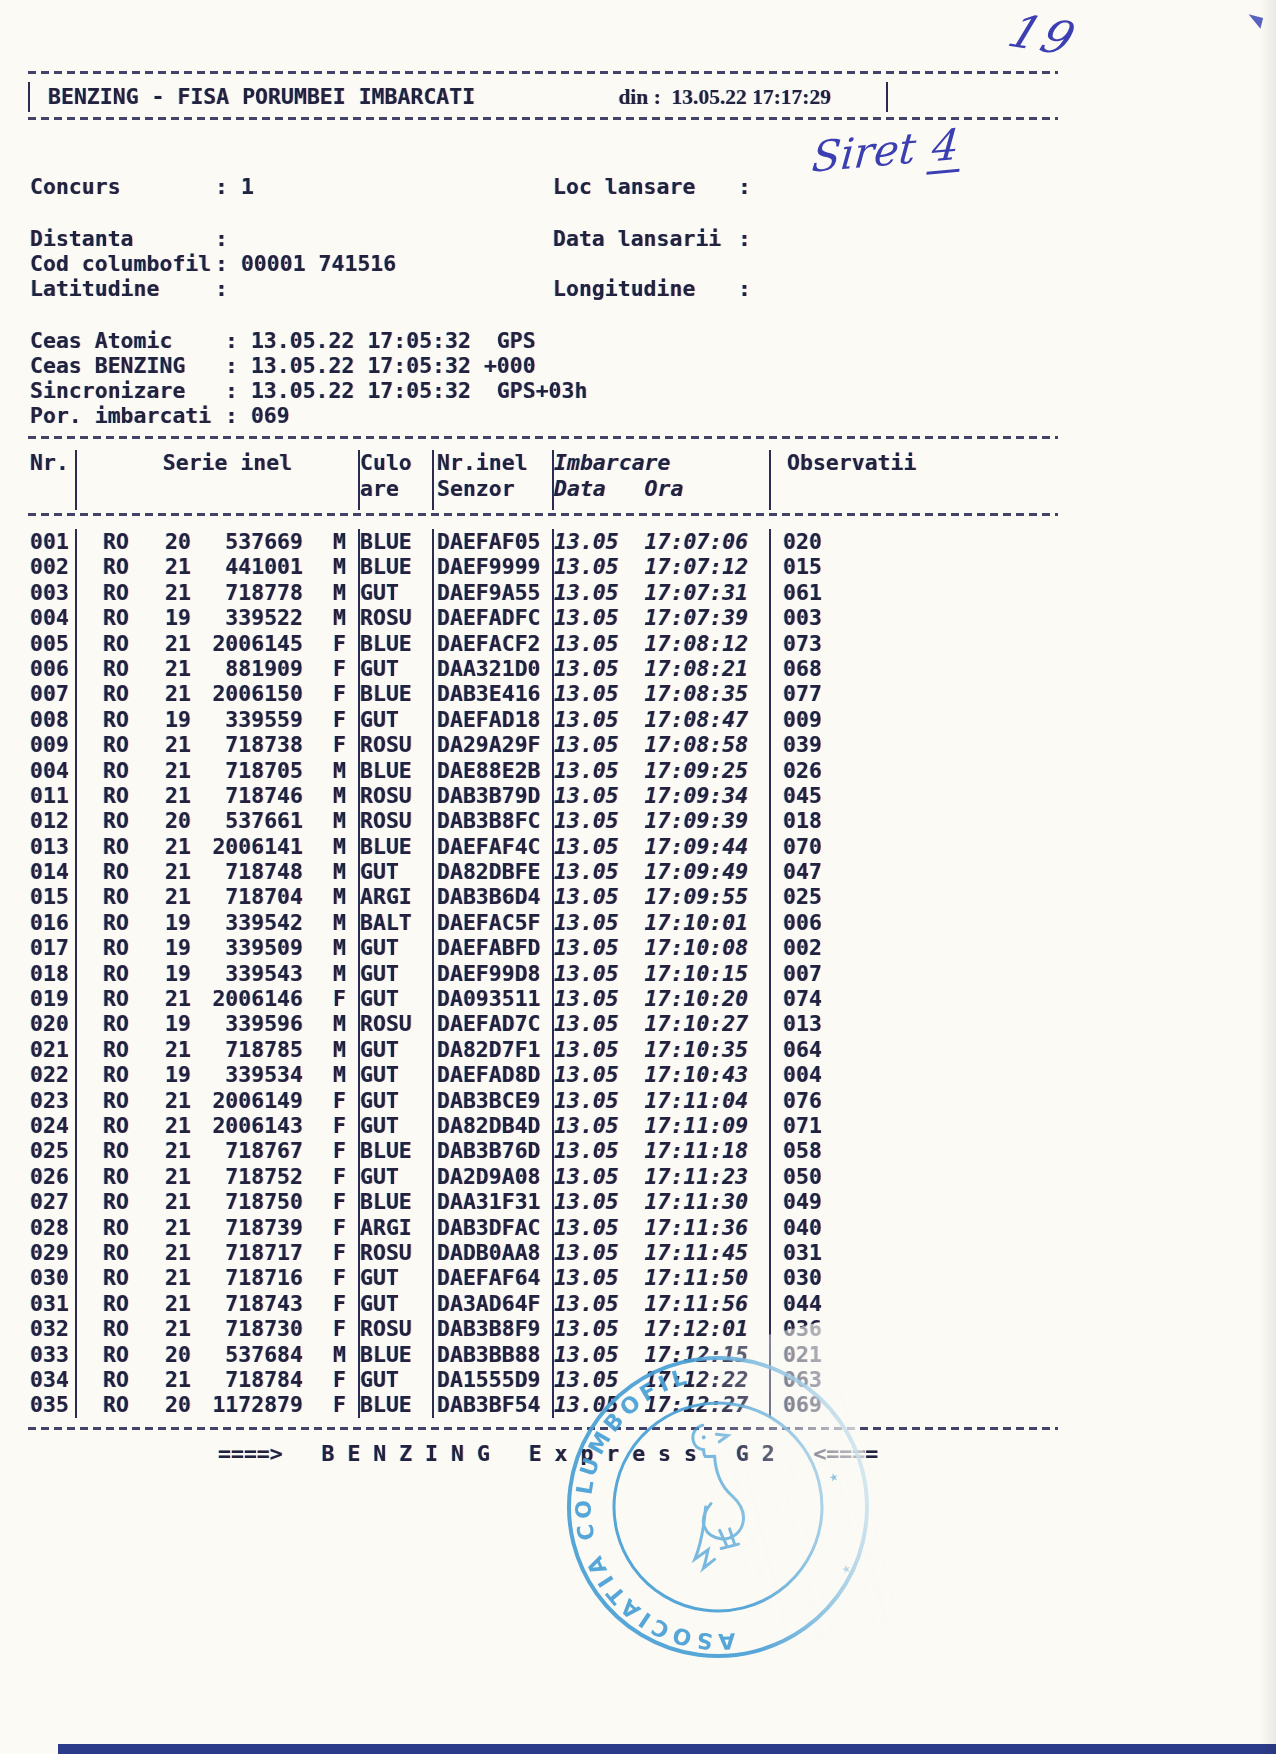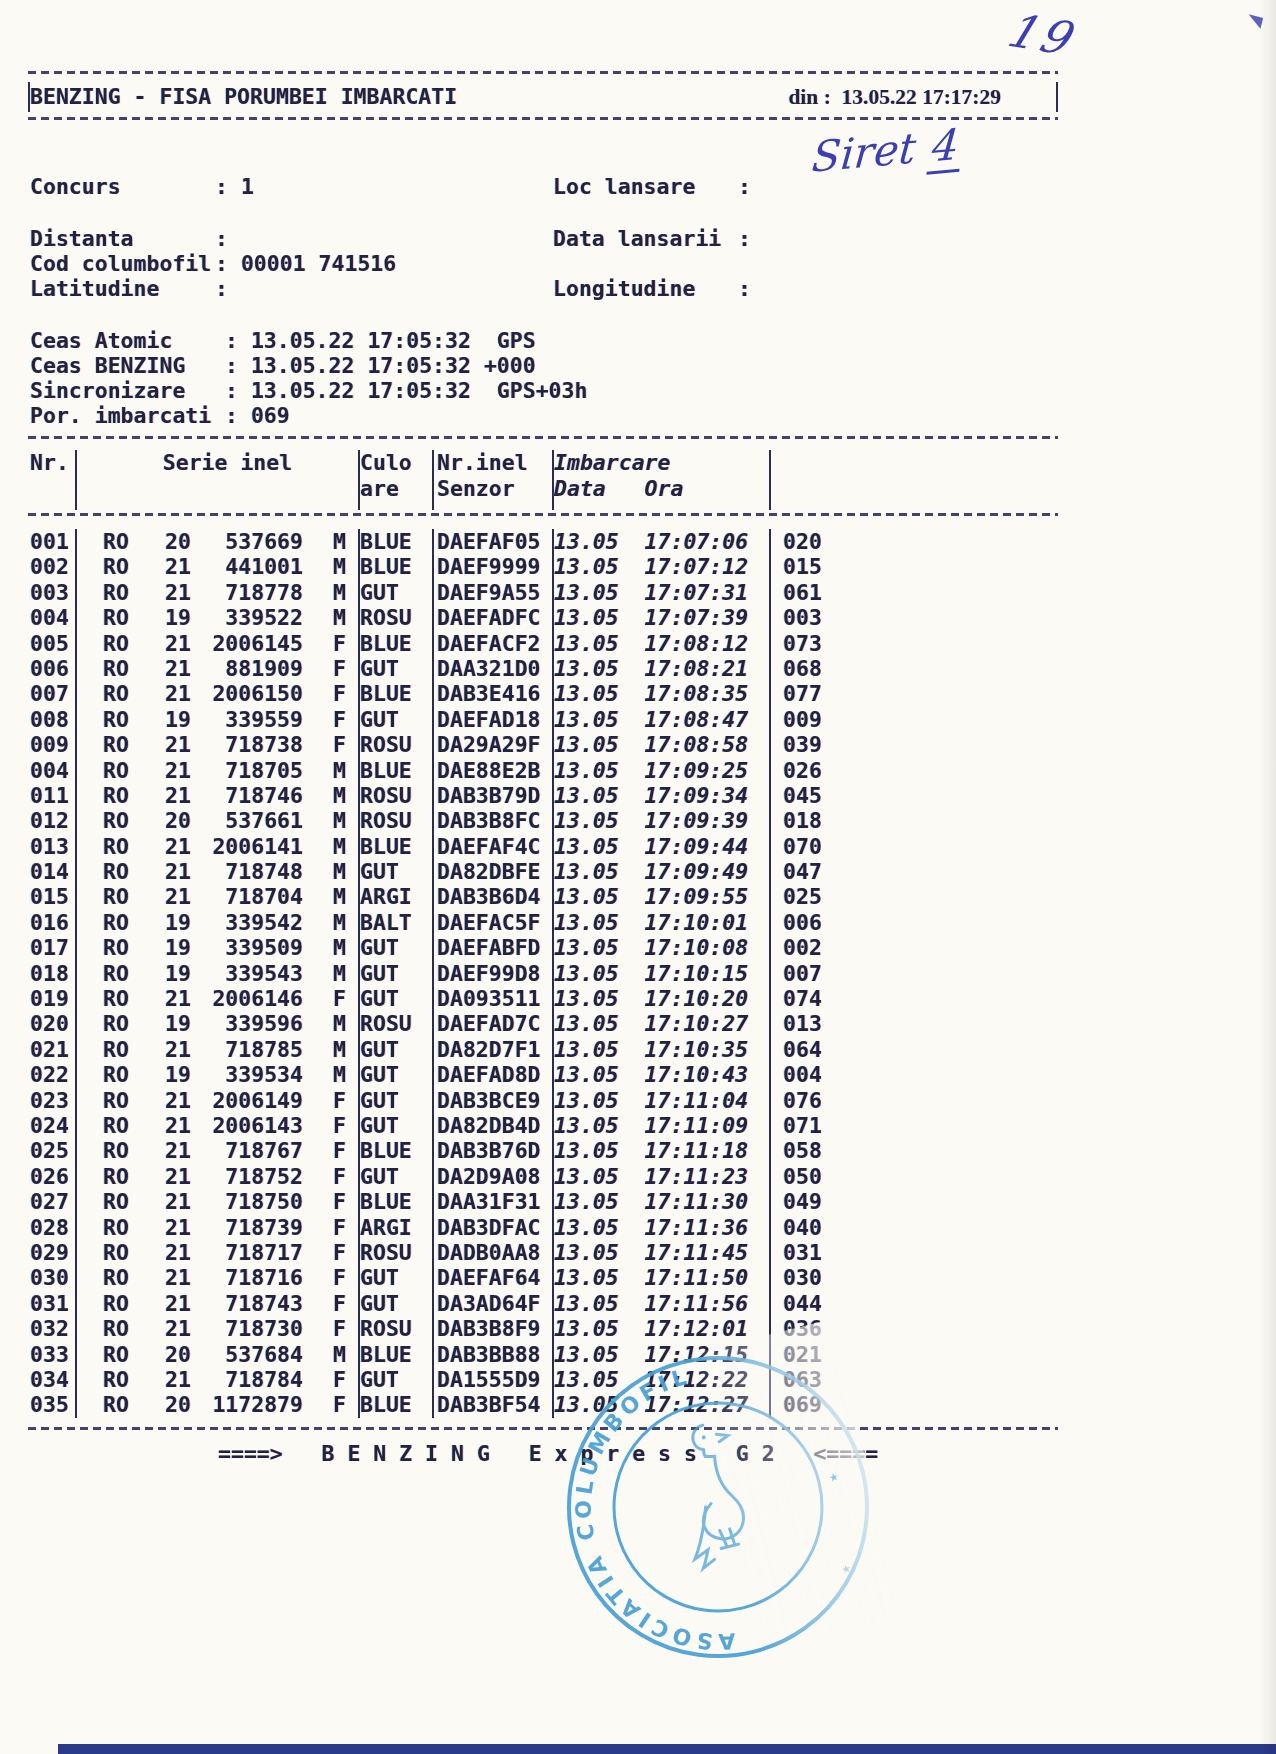--- a/index.html
+++ b/index.html
@@ -19,23 +19,24 @@
     text-shadow:0.7px 0 rgba(170,30,80,.28), -0.7px 0 rgba(0,150,180,.30);
   }
   
   .dash{
     position:absolute;left:28px;width:1030px;height:3px;
     background:repeating-linear-gradient(90deg,#33335e 0 8px,transparent 8px 13px);
     opacity:.92;
   }
   
   .titlebox{
-    position:absolute;left:28px;top:82px;width:1030px;height:30px;
+    position:absolute;left:28px;top:82px;width:860px;height:30px;
     line-height:30px;display:flex;box-sizing:border-box;
     border-left:2px solid #2c2c52;border-right:2px solid #2c2c52;
+    padding-left:18px;
   }
   .titlebox .din{margin-left:auto;margin-right:55px;font-family:Liberation Serif, serif;}
   
   .line{position:absolute;white-space:pre;line-height:25px;}
   .lbl{display:inline-block;}
   .w185{width:185px;}
   .w195{width:195px;}
   
   .thead,.trow{display:flex;box-sizing:border-box;}
   .cell{box-sizing:border-box;display:block;white-space:pre;
@@ -115,20 +116,21 @@
   <div class="line mono" style="left:30px;top:403px"><span class="lbl w195">Por. imbarcati</span><span>: 069</span></div>
 
   <div class="dash" style="top:436px"></div>
 
   <div class="thead">
     <span class="cell c-nr bR"><div>Nr.</div></span>
     <span class="cell c-serie bR"><div>Serie inel</div></span>
     <span class="cell c-culo bR"><div>Culo</div><div>are</div></span>
     <span class="cell c-senzor bR"><div>Nr.inel</div><div>Senzor</div></span>
     <span class="cell c-data bR"><div>Imbarcare</div><div>Data   Ora</div></span>
+    <span class="cell c-obs" style="padding-left:16px"><div>Observatii</div></span>
   </div>
 
   <div class="dash" style="top:513px"></div>
 
   <div class="rows">
       <div class="trow">
         <span class="cell c-nr bR">001</span>
         <span class="cell c-serie bR"><span class="s-country">RO</span><span class="s-year">20</span><span class="s-ring">537669</span><span class="s-sex">M</span></span>
         <span class="cell c-culo bR">BLUE</span>
         <span class="cell c-senzor bR">DAEFAF05</span>

